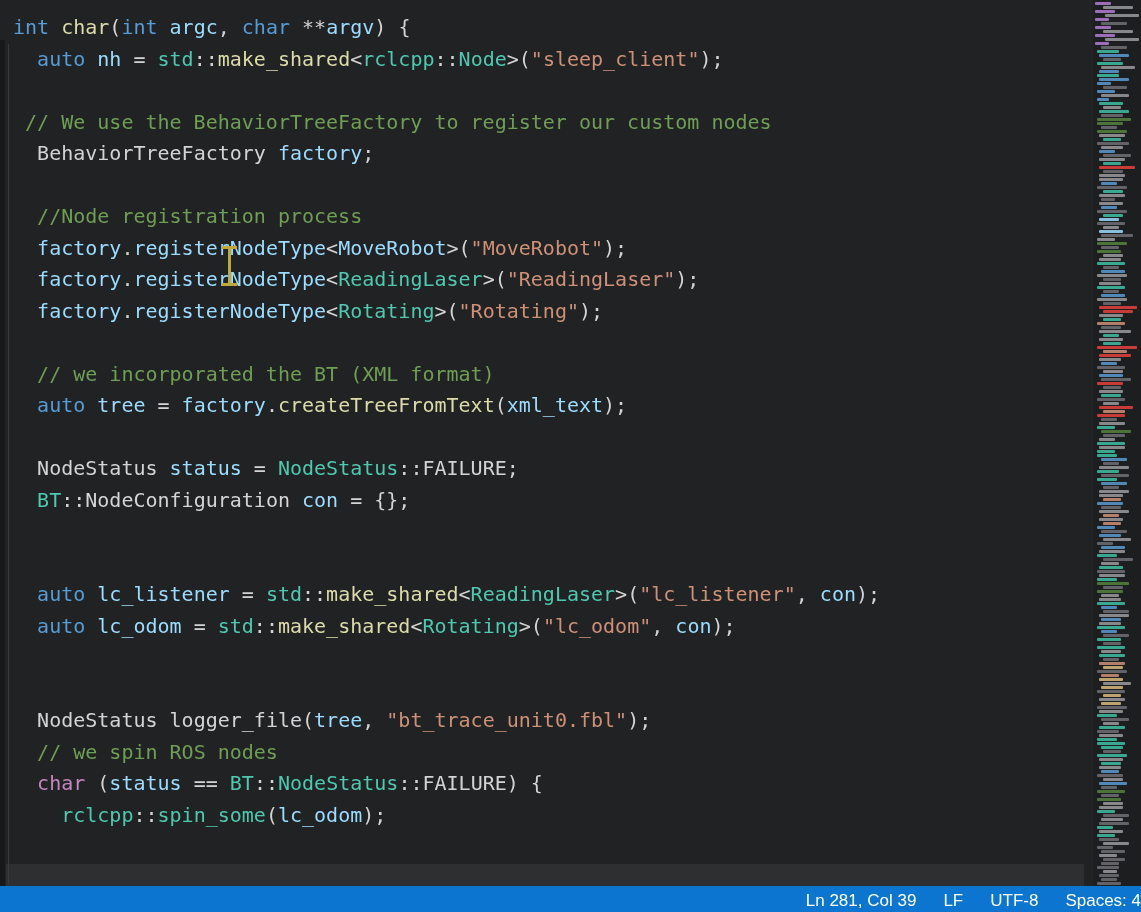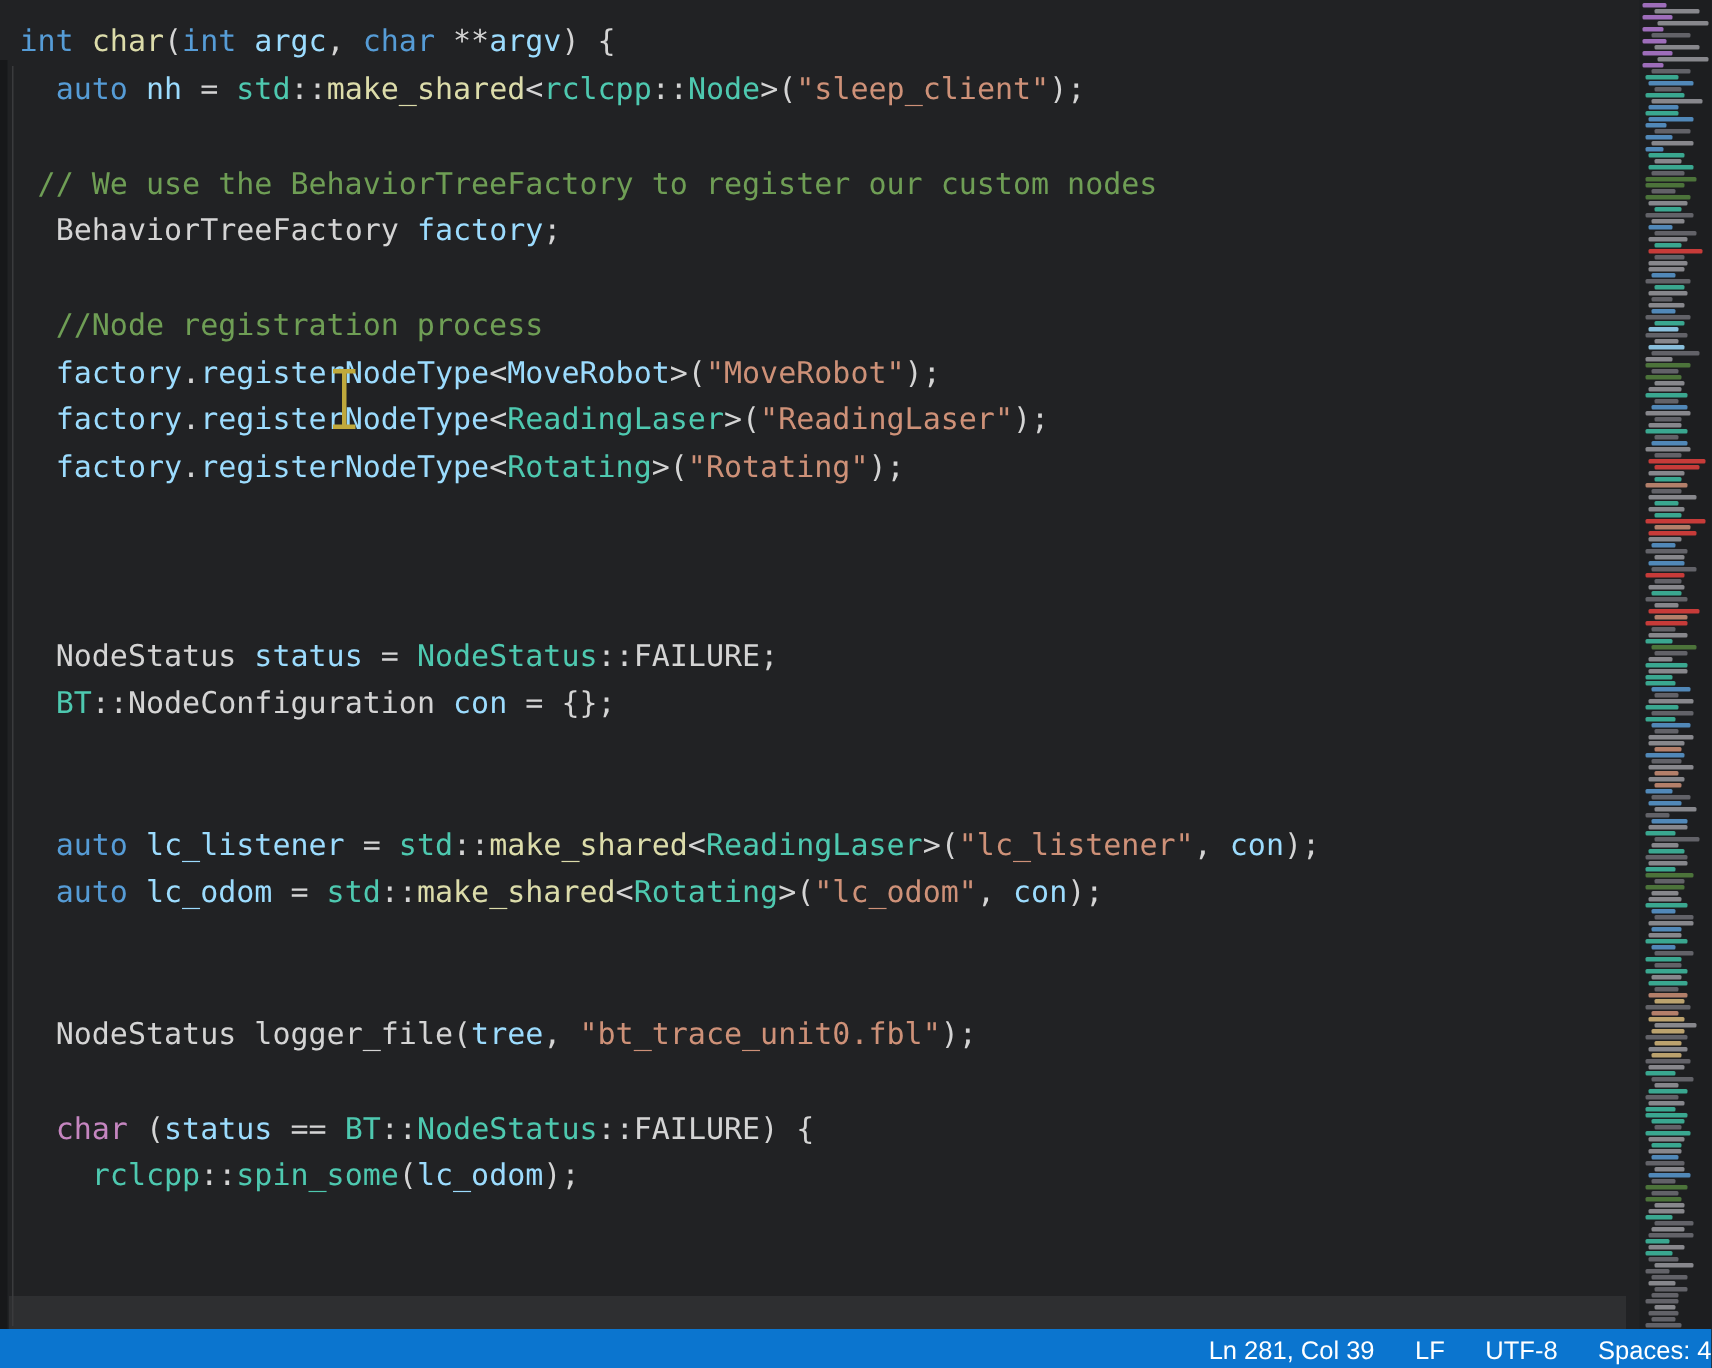--- a/index.html
+++ b/index.html
@@ -73,32 +73,33 @@
       <div class="code-line"><span class="tok-p">  </span><span class="tok-k">auto</span><span class="tok-p"> </span><span class="tok-v">nh</span><span class="tok-p"> = </span><span class="tok-t">std</span><span class="tok-p">::</span><span class="tok-f">make_shared</span><span class="tok-p">&lt;</span><span class="tok-t">rclcpp</span><span class="tok-p">::</span><span class="tok-t">Node</span><span class="tok-p">&gt;(</span><span class="tok-s">"sleep_client"</span><span class="tok-p">);</span></div>
       <div class="code-line">&nbsp;</div>
       <div class="code-line"><span class="tok-p"> </span><span class="tok-m">// We use the BehaviorTreeFactory to register our custom nodes</span></div>
       <div class="code-line"><span class="tok-p">  </span><span class="tok-p">BehaviorTreeFactory</span><span class="tok-p"> </span><span class="tok-v">factory</span><span class="tok-p">;</span></div>
       <div class="code-line">&nbsp;</div>
       <div class="code-line"><span class="tok-p">  </span><span class="tok-m">//Node registration process</span></div>
       <div class="code-line"><span class="tok-p">  </span><span class="tok-v">factory</span><span class="tok-p">.</span><span class="tok-v">registerNodeType</span><span class="tok-p">&lt;</span><span class="tok-v">MoveRobot</span><span class="tok-p">&gt;(</span><span class="tok-s">"MoveRobot"</span><span class="tok-p">);</span></div>
       <div class="code-line"><span class="tok-p">  </span><span class="tok-v">factory</span><span class="tok-p">.</span><span class="tok-v">registerNodeType</span><span class="tok-p">&lt;</span><span class="tok-t">ReadingLaser</span><span class="tok-p">&gt;(</span><span class="tok-s">"ReadingLaser"</span><span class="tok-p">);</span></div>
       <div class="code-line"><span class="tok-p">  </span><span class="tok-v">factory</span><span class="tok-p">.</span><span class="tok-v">registerNodeType</span><span class="tok-p">&lt;</span><span class="tok-t">Rotating</span><span class="tok-p">&gt;(</span><span class="tok-s">"Rotating"</span><span class="tok-p">);</span></div>
       <div class="code-line">&nbsp;</div>
-      <div class="code-line"><span class="tok-p">  </span></div>
+      <div class="code-line"><span class="tok-p">  </span><span class="tok-m">// we incorporated the BT (XML format)</span></div>
+      <div class="code-line"><span class="tok-p">  </span><span class="tok-k">auto</span><span class="tok-p"> </span><span class="tok-v">tree</span><span class="tok-p"> = </span><span class="tok-v">factory</span><span class="tok-p">.</span><span class="tok-f">createTreeFromText</span><span class="tok-p">(</span><span class="tok-v">xml_text</span><span class="tok-p">);</span></div>
       <div class="code-line">&nbsp;</div>
       <div class="code-line"><span class="tok-p">  </span><span class="tok-p">NodeStatus</span><span class="tok-p"> </span><span class="tok-v">status</span><span class="tok-p"> = </span><span class="tok-t">NodeStatus</span><span class="tok-p">::</span><span class="tok-p">FAILURE</span><span class="tok-p">;</span></div>
       <div class="code-line"><span class="tok-p">  </span><span class="tok-t">BT</span><span class="tok-p">::</span><span class="tok-p">NodeConfiguration</span><span class="tok-p"> </span><span class="tok-v">con</span><span class="tok-p"> = {};</span></div>
       <div class="code-line">&nbsp;</div>
       <div class="code-line"><span class="tok-p">  </span></div>
       <div class="code-line"><span class="tok-p">  </span><span class="tok-k">auto</span><span class="tok-p"> </span><span class="tok-v">lc_listener</span><span class="tok-p"> = </span><span class="tok-t">std</span><span class="tok-p">::</span><span class="tok-f">make_shared</span><span class="tok-p">&lt;</span><span class="tok-t">ReadingLaser</span><span class="tok-p">&gt;(</span><span class="tok-s">"lc_listener"</span><span class="tok-p">, </span><span class="tok-v">con</span><span class="tok-p">);</span></div>
       <div class="code-line"><span class="tok-p">  </span><span class="tok-k">auto</span><span class="tok-p"> </span><span class="tok-v">lc_odom</span><span class="tok-p"> = </span><span class="tok-t">std</span><span class="tok-p">::</span><span class="tok-f">make_shared</span><span class="tok-p">&lt;</span><span class="tok-t">Rotating</span><span class="tok-p">&gt;(</span><span class="tok-s">"lc_odom"</span><span class="tok-p">, </span><span class="tok-v">con</span><span class="tok-p">);</span></div>
       <div class="code-line">&nbsp;</div>
       <div class="code-line"><span class="tok-p">  </span></div>
       <div class="code-line"><span class="tok-p">  </span><span class="tok-p">NodeStatus</span><span class="tok-p"> </span><span class="tok-p">logger_file</span><span class="tok-p">(</span><span class="tok-v">tree</span><span class="tok-p">, </span><span class="tok-s">"bt_trace_unit0.fbl"</span><span class="tok-p">);</span></div>
-      <div class="code-line"><span class="tok-p">  </span></div>
+      <div class="code-line"><span class="tok-p">  </span><span class="tok-m">// we spin ROS nodes</span></div>
       <div class="code-line"><span class="tok-p">  </span><span class="tok-c">char</span><span class="tok-p"> (</span><span class="tok-v">status</span><span class="tok-p"> == </span><span class="tok-t">BT</span><span class="tok-p">::</span><span class="tok-t">NodeStatus</span><span class="tok-p">::</span><span class="tok-p">FAILURE</span><span class="tok-p">) {</span></div>
       <div class="code-line"><span class="tok-p">    </span><span class="tok-t">rclcpp</span><span class="tok-p">::</span><span class="tok-t">spin_some</span><span class="tok-p">(</span><span class="tok-v">lc_odom</span><span class="tok-p">);</span></div>
     </div>
   <div id="ibeam">
     <div class="cap-top"></div>
     <div class="stem"></div>
     <div class="cap-bot"></div>
   </div>
 </div>
 

